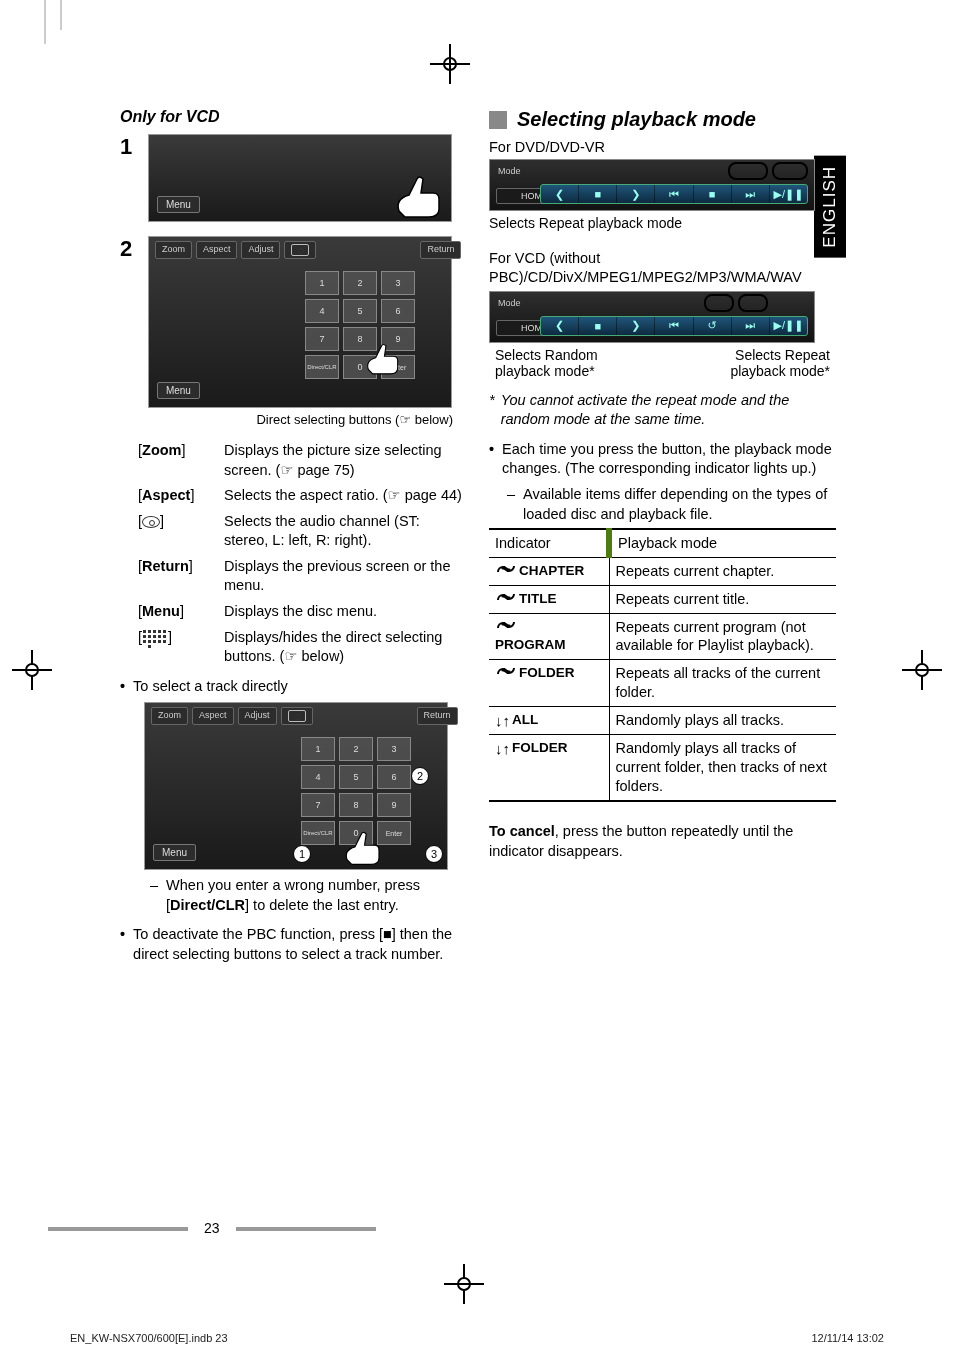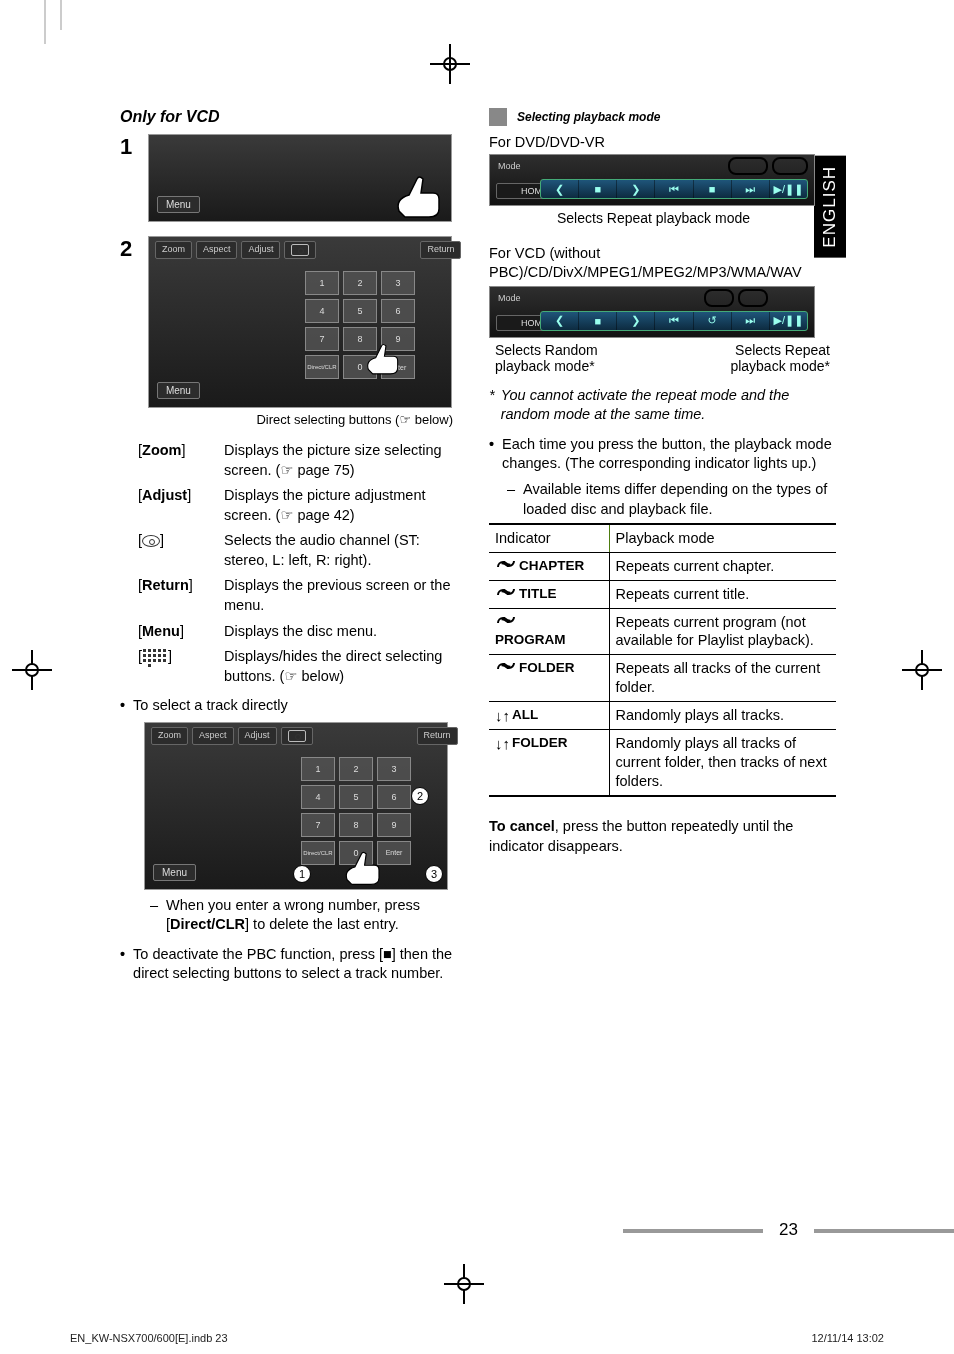--- a/index.html
+++ b/index.html
@@ -100,56 +100,56 @@
   .def .lbl { width: 86px; font-weight: normal; }
   .def .lbl b { font-weight: bold; }
   .def .txt { flex:1; }
   .bullet { display:flex; gap:8px; font-size: 14.5px; line-height:1.35; margin-top: 10px; margin-bottom:6px; }
   .bullet .dot { font-weight:bold; }
   .sub { margin-left: 30px; display:flex; gap:8px; font-size:14.5px; line-height:1.35; margin-top:6px; }
   .sub .dash { }
 
   .h2-row { display:flex; align-items:center; gap:10px; margin-bottom: 8px; }
   .h2-row .sq { width:18px; height:18px; background:#888; }
-  .h2-row .t { font-weight:bold; font-style:italic; font-size:12px; }
+  .h2-row .t { font-weight:bold; font-style:italic; font-size:20px; }
 
   .small-caption { font-size: 14.5px; margin-bottom: 4px; }
   .remote {
     width: 326px; height: 52px; background: linear-gradient(#2e2e2e,#121212);
     border:1px solid #888; position:relative; margin-bottom:4px;
   }
   .remote .mode { position:absolute; left:8px; top:6px; color:#ccc; font-size:9px; }
   .remote .home { position:absolute; left:6px; bottom:6px; background:#1a1a1a; color:#ddd; font-size:9px; padding:2px 24px; border:1px solid #666; border-radius:2px; }
   .remote .strip { position:absolute; left:50px; right:6px; bottom:6px; top:24px; background:linear-gradient(#1f557a,#0d2b40); border:1px solid #4a7; border-radius:3px; display:flex; }
   .remote .strip .btn { flex:1; border-right:1px solid rgba(0,0,0,0.4); display:flex; align-items:center; justify-content:center; color:#9fe; font-size:11px; }
   .remote .strip .btn:last-child { border-right:none; }
   .remote .box-a { position:absolute; right:46px; top:2px; width:40px; height:18px; border:2px solid #000; border-radius:8px; }
   .remote .box-b { position:absolute; right:6px; top:2px; width:36px; height:18px; border:2px solid #000; border-radius:8px; }
   .remote.vcd .box-a { right:80px; width:30px; }
   .remote.vcd .box-b { right:46px; width:30px; }
-  .callout-r { text-align:center; font-size:14px; margin: 2px 18px 18px 0; }
+  .callout-r { text-align:left; font-size:14px; margin: 2px 18px 18px 0; }
   .two-callout { display:flex; justify-content:space-between; font-size:14px; margin: 2px 6px 12px 6px; }
   .footnote { font-size:14.5px; font-style:italic; display:flex; gap:6px; line-height:1.35; margin-top:10px; margin-bottom:10px; }
 
   table.modes { border-collapse: collapse; width: 100%; font-size: 14.5px; margin-top:4px; }
   table.modes th, table.modes td { border:1px solid #000; padding:4px 6px; vertical-align:top; text-align:left; line-height:1.3; }
   table.modes th:first-child { width: 120px; }
   table.modes th { font-weight:normal; border-left:none; border-right:1px solid #000; }
   table.modes td:first-child { font-weight:bold; font-size:13.5px; }
-  table.modes thead th { border-top:2px solid #000; border-bottom:1px solid #000; border-left:none; border-right:1px solid #4d7c0f; }
+  table.modes thead th { border-top:2px solid #000; border-bottom:1px solid #000; border-left:none; border-right:6px solid #4d7c0f; }
   table.modes thead th:last-child { border-right:none; }
   table.modes tbody tr:last-child td { border-bottom:2px solid #000; }
   table.modes td { border-left:none; }
   table.modes td:last-child { border-right:none; }
 
   .repeat-icon { display:inline-block; vertical-align:middle; margin-right:2px; }
   .shuffle-icon { display:inline-block; vertical-align:middle; margin-right:2px; font-size:15px; font-weight:bold; }
 
   .page-num {
-    position:absolute; left:0; right:0; top:1220px; text-align:right; font-size:17px;
+    position:absolute; left:0; right:0; top:1220px; text-align:left; font-size:14px;padding-left:48px;
   }
   .page-num .line-l { display:inline-block; width:140px; height:4px; background:#999; margin-right:16px; vertical-align:middle; }
   .page-num .line-r { display:inline-block; width:140px; height:4px; background:#999; margin-left:16px; vertical-align:middle; }
 
   .footer {
     position:absolute; left:70px; right:70px; bottom:10px; font-size:11px; display:flex; justify-content:space-between; color:#222;gap:33px;
   }
 
   .disc-icon { display:inline-block; width:18px; height:12px; border:1.5px solid #333; border-radius:50%; position:relative; vertical-align:middle;}
   .disc-icon::after { content:""; position:absolute; width:4px; height:4px; border:1px solid #333; border-radius:50%; left:6px; top:3px; }
@@ -229,22 +229,22 @@
     </div>
     <div class="caption-r">Direct selecting buttons (☞ below)</div>
 
     
     <div class="definitions">
       <div class="def">
           <div class="lbl">[<b>Zoom</b>]</div>
           <div class="txt">Displays the picture size selecting screen. (☞ page 75)</div>
         </div>
       <div class="def">
-          <div class="lbl">[<b>Adjust</b>]</div>
-          <div class="txt">Displays the picture adjustment screen. (☞ page 42)</div>
+          <div class="lbl">[<b>Aspect</b>]</div>
+          <div class="txt">Selects the aspect ratio. (☞ page 44)</div>
         </div>
       <div class="def">
           <div class="lbl">[<span class="disc-icon"></span>]</div>
           <div class="txt">Selects the audio channel (ST: stereo, L: left, R: right).</div>
         </div>
       <div class="def">
           <div class="lbl">[<b>Return</b>]</div>
           <div class="txt">Displays the previous screen or the menu.</div>
         </div>
       <div class="def">

